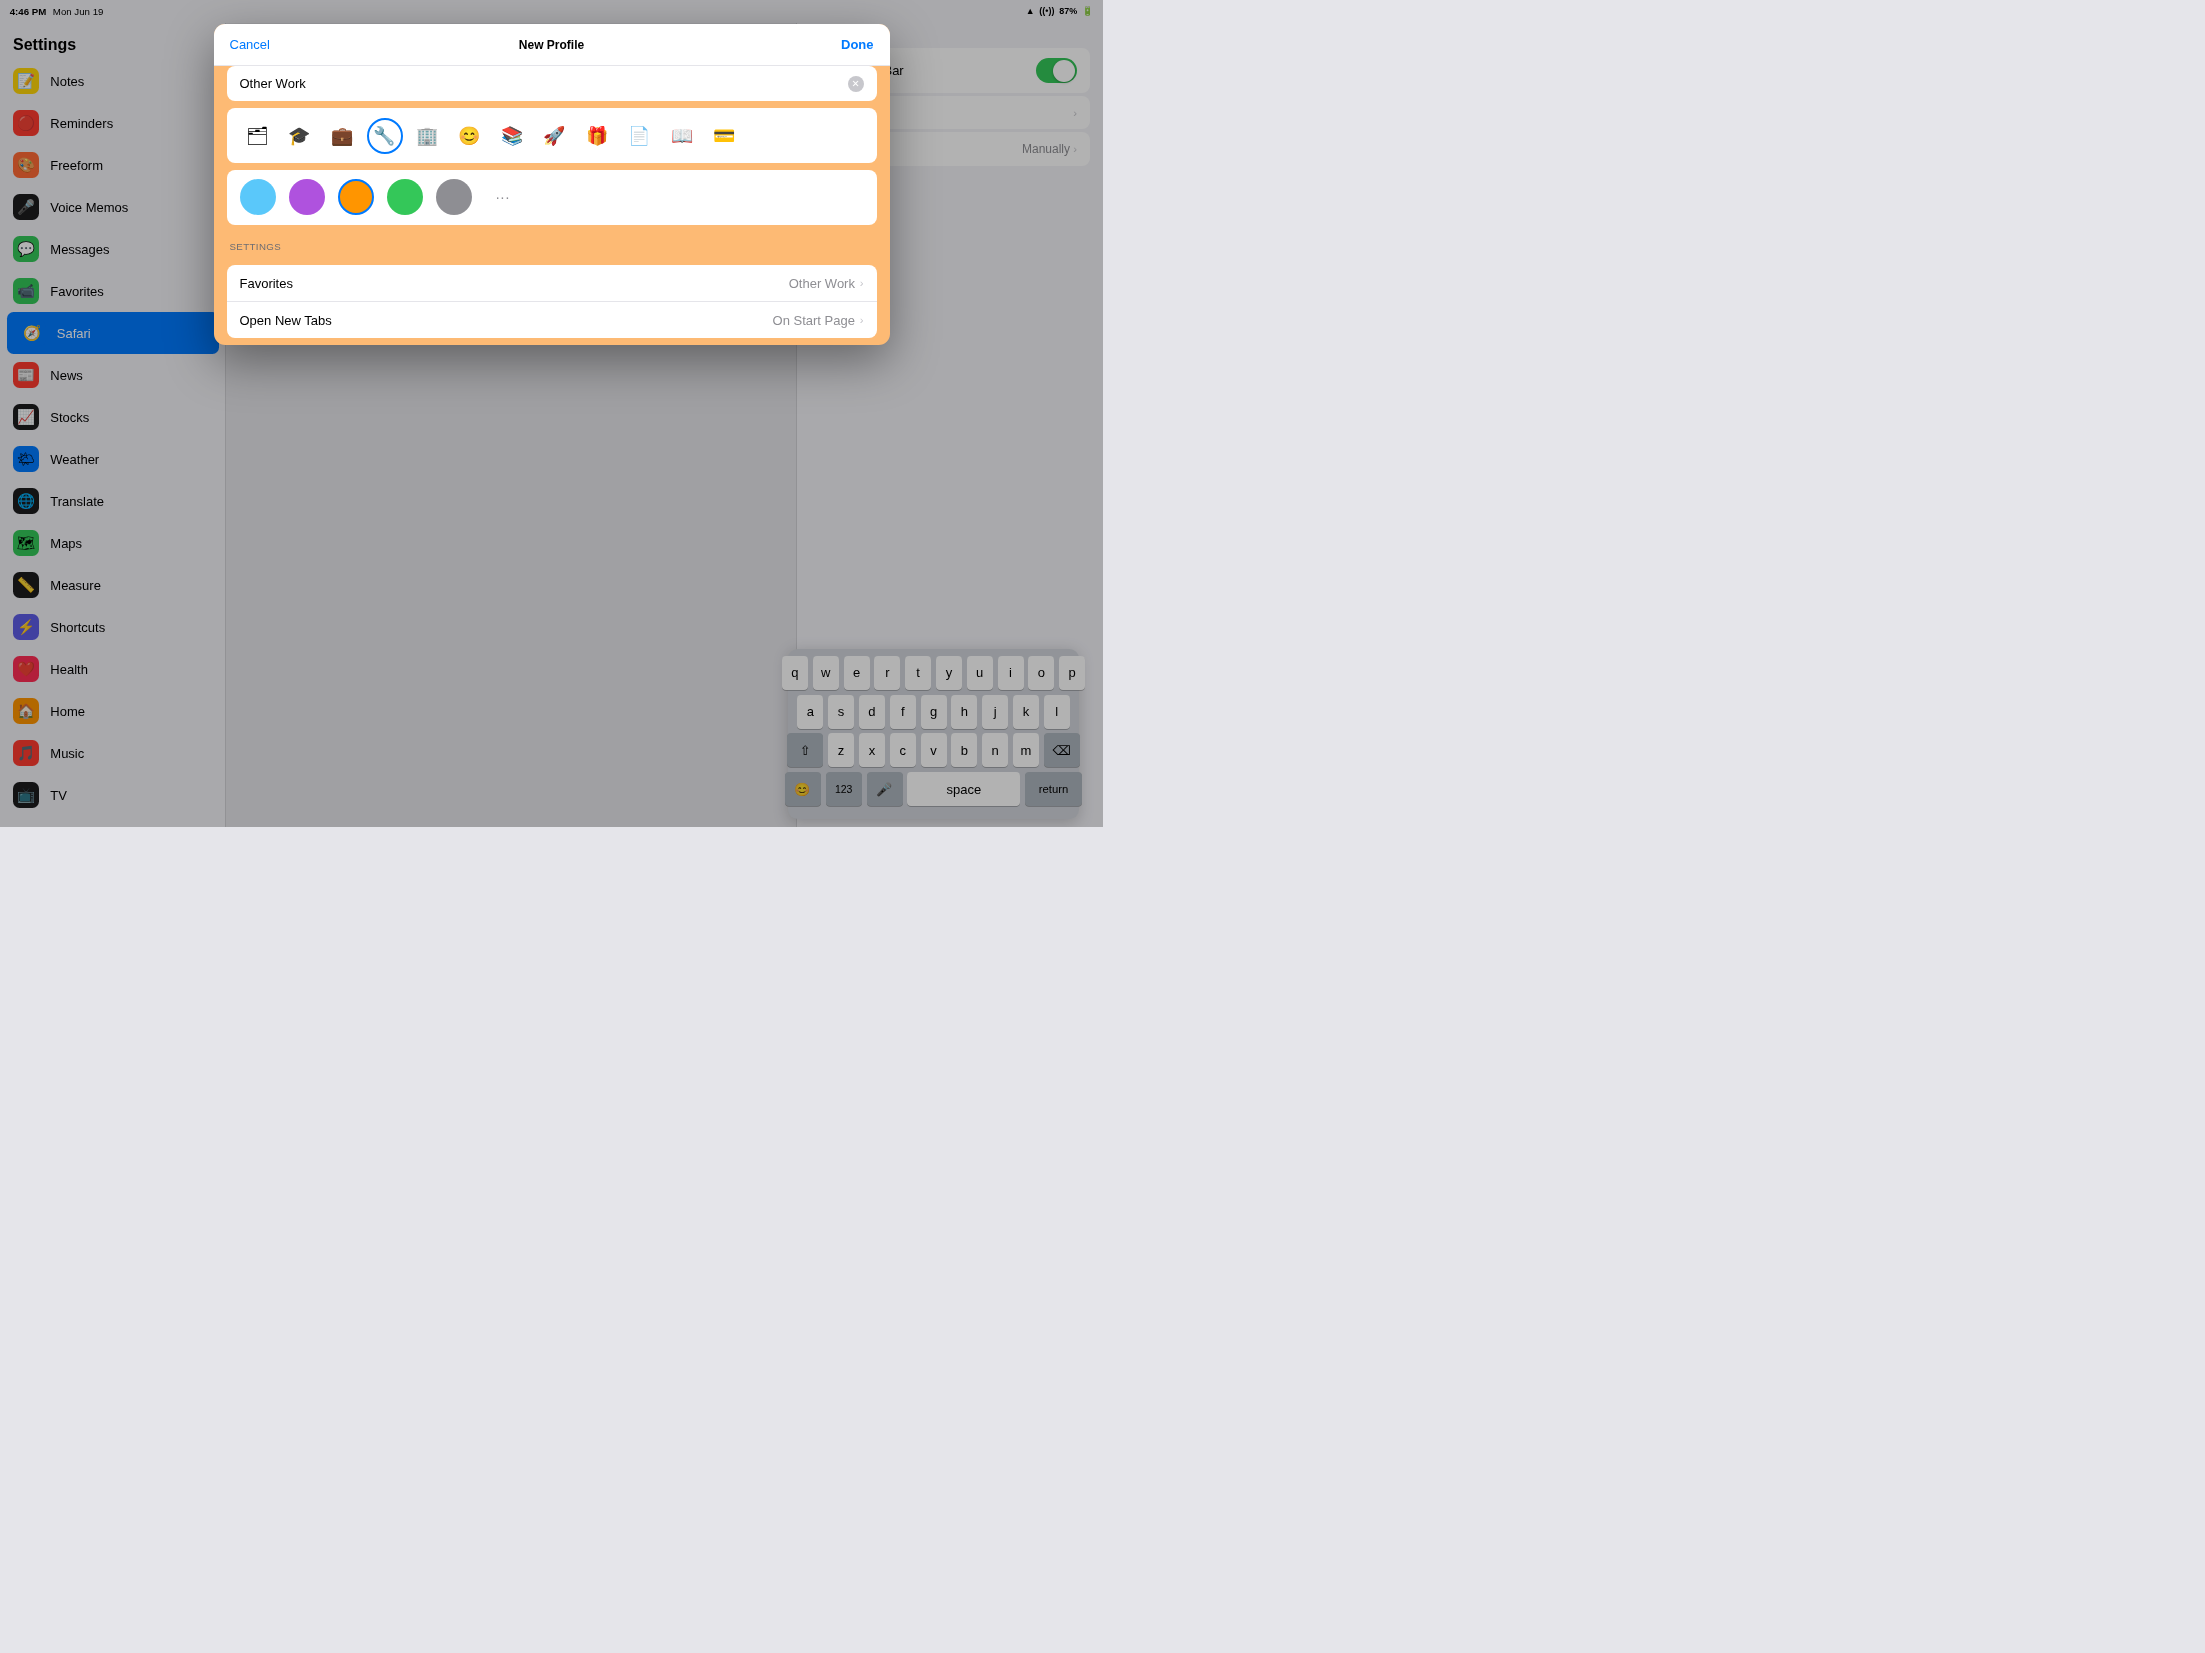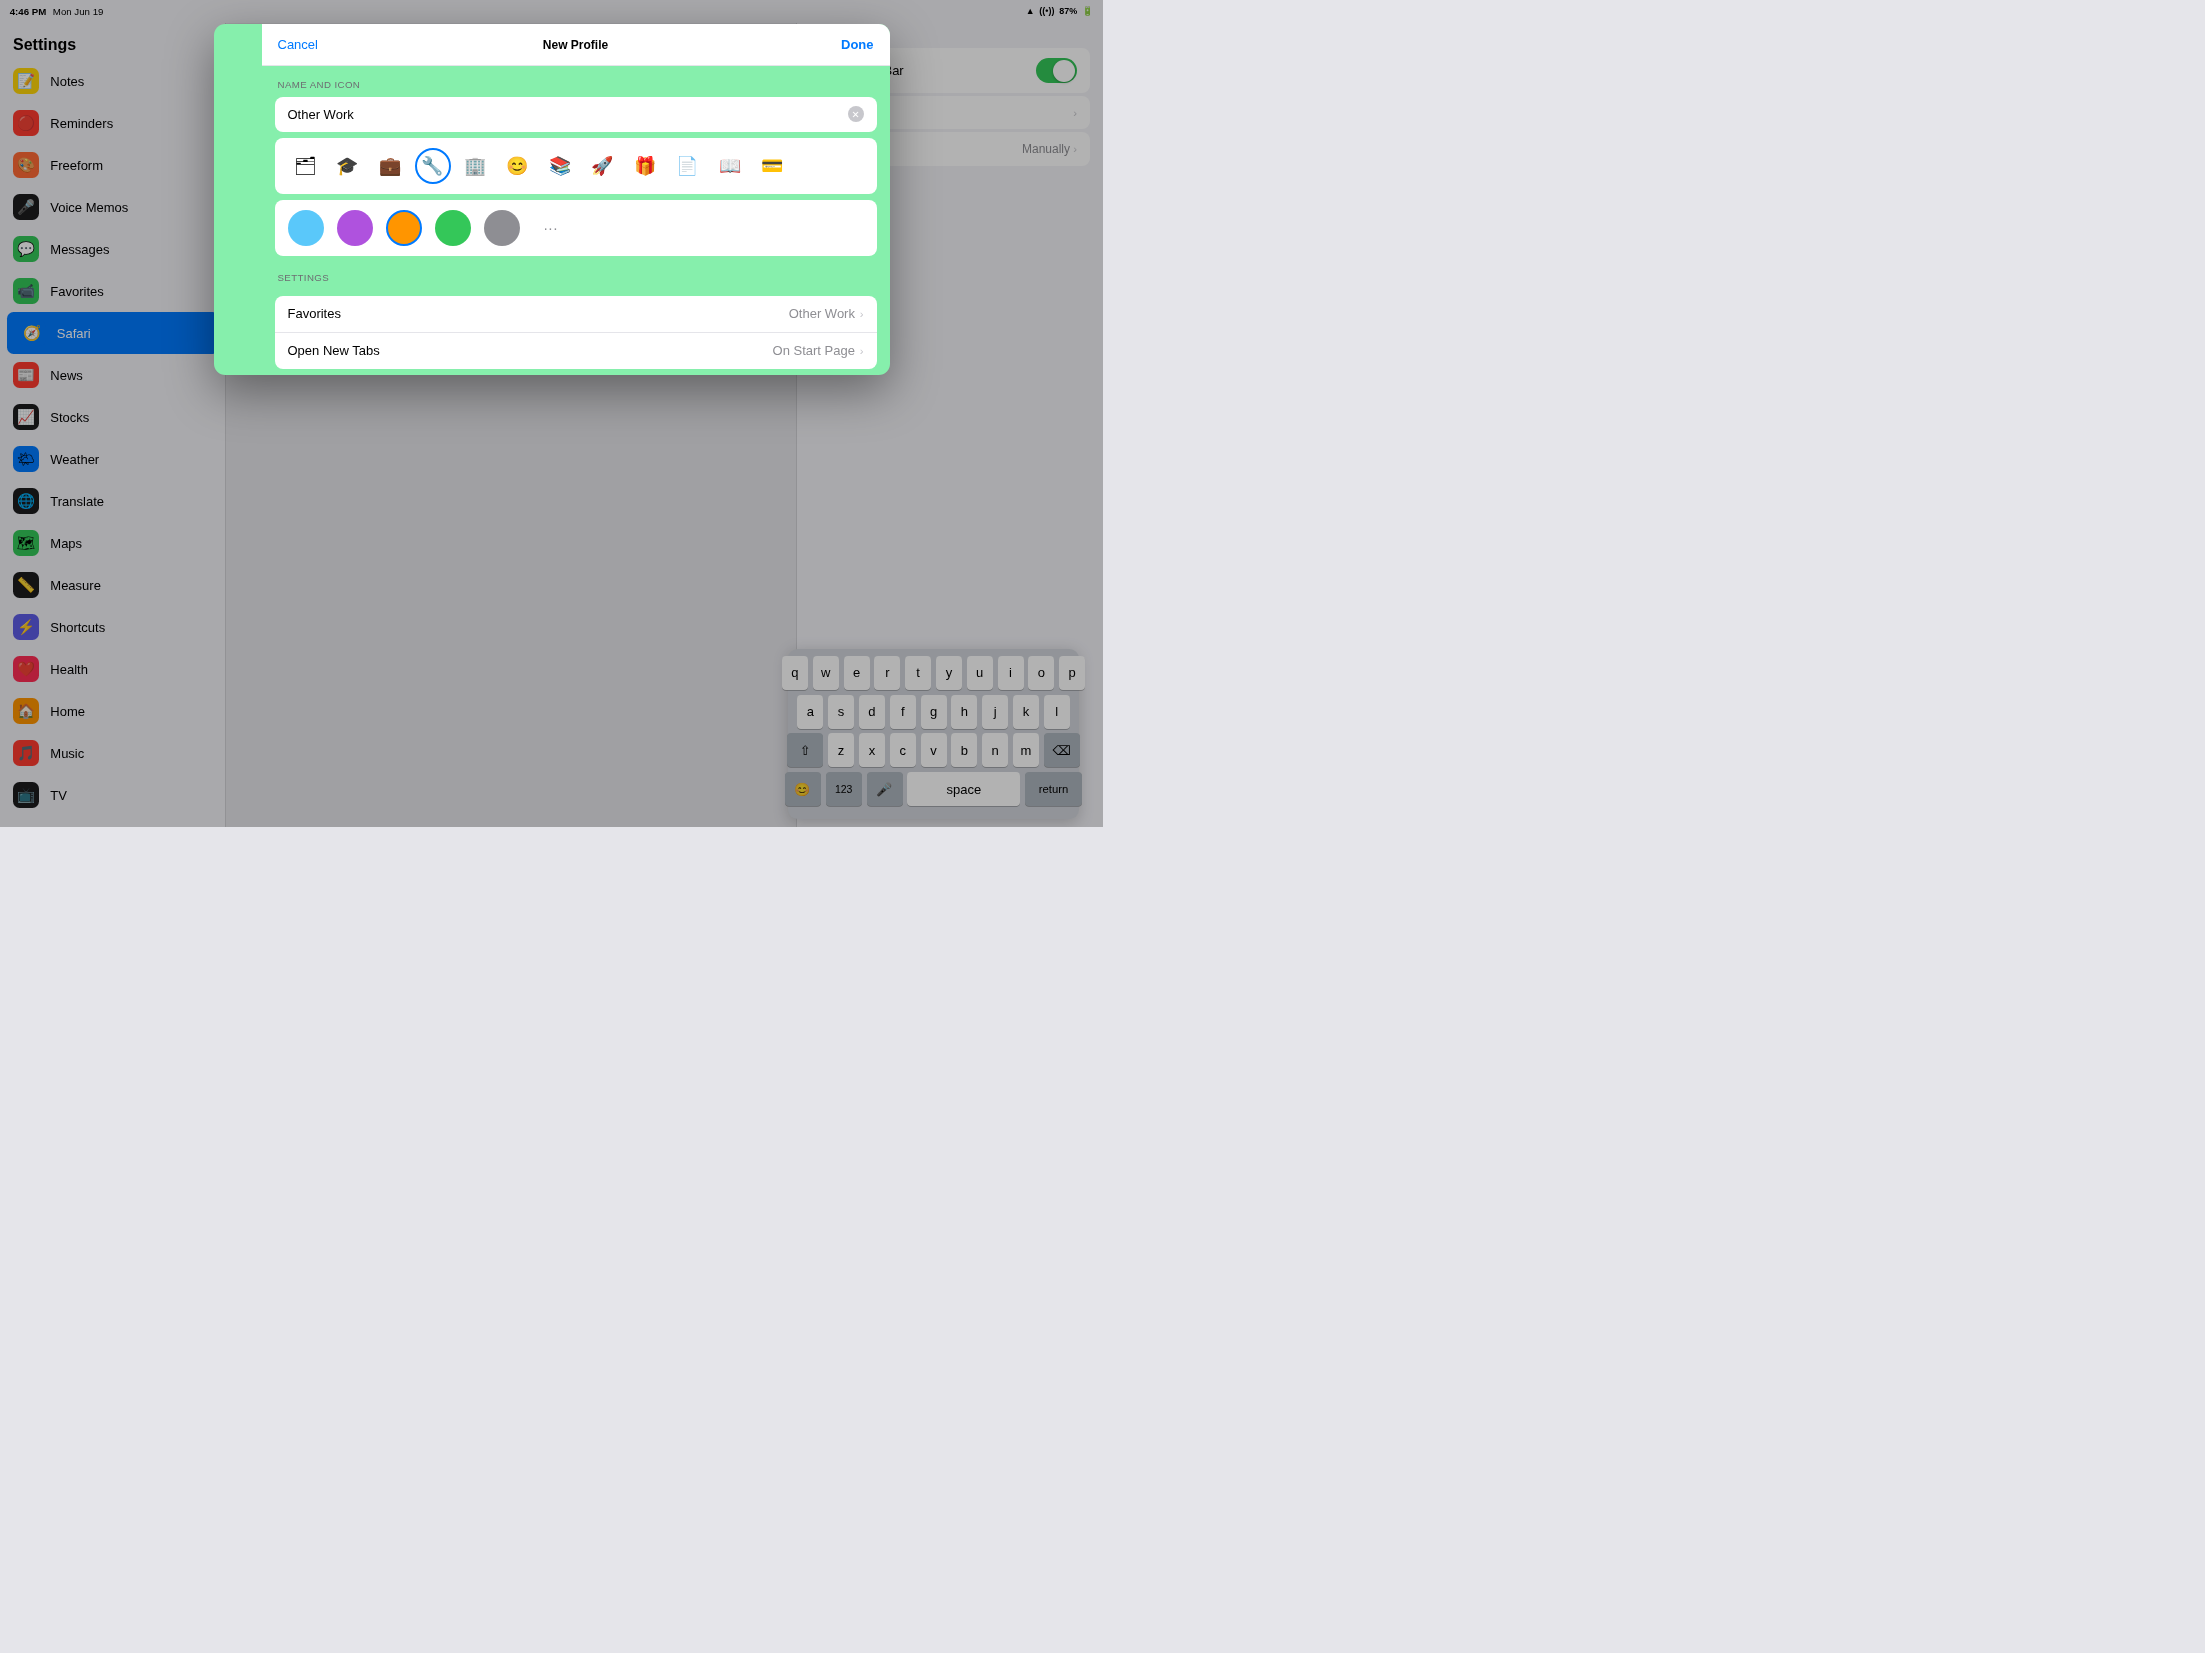--- a/index.html
+++ b/index.html
@@ -142,25 +142,24 @@
       z-index: 100;
       display: flex;
       align-items: flex-start;
       justify-content: center;
       padding-top: 24px;
     }
 
     
     .modal {
       width: 676px;
-      background: #86efac;
+      background: #fdba74;
       border-radius: 11.3px;
       overflow: hidden;
       box-shadow: 0 16px 48px rgba(0,0,0,0.4);
-      padding-left: 48px;
     }
     .modal-header {
       background: #fff;
       padding: 13px 16px;
       display: flex;
       align-items: center;
       justify-content: space-between;
       border-bottom: 0.8px solid #e5e5ea;
     }
     .modal-title {
@@ -515,21 +514,20 @@
 
 <div class="modal-overlay">
   <div class="modal">
 
     <div class="modal-header">
       <span class="modal-cancel">Cancel</span>
       <span class="modal-title">New Profile</span>
       <span class="modal-done">Done</span>
     </div>
 
-    <div class="modal-section-label">NAME AND ICON</div>
     <div class="modal-input-row">
       <input class="modal-input" type="text" value="Other Work" style="">
       <div class="clear-btn">✕</div>
     </div>
 
     <div class="icon-grid" id="icon-grid-container">
     <div class="icon-option">🗂</div>
         <div class="icon-option">🎓</div>
         <div class="icon-option">💼</div>
         <div class="icon-option selected">🔧</div>

